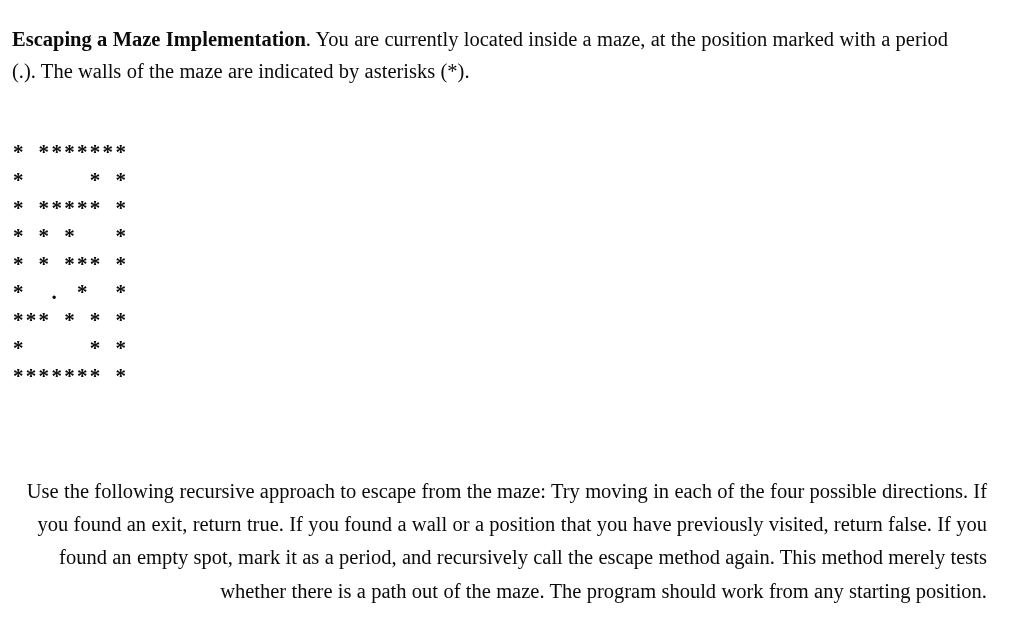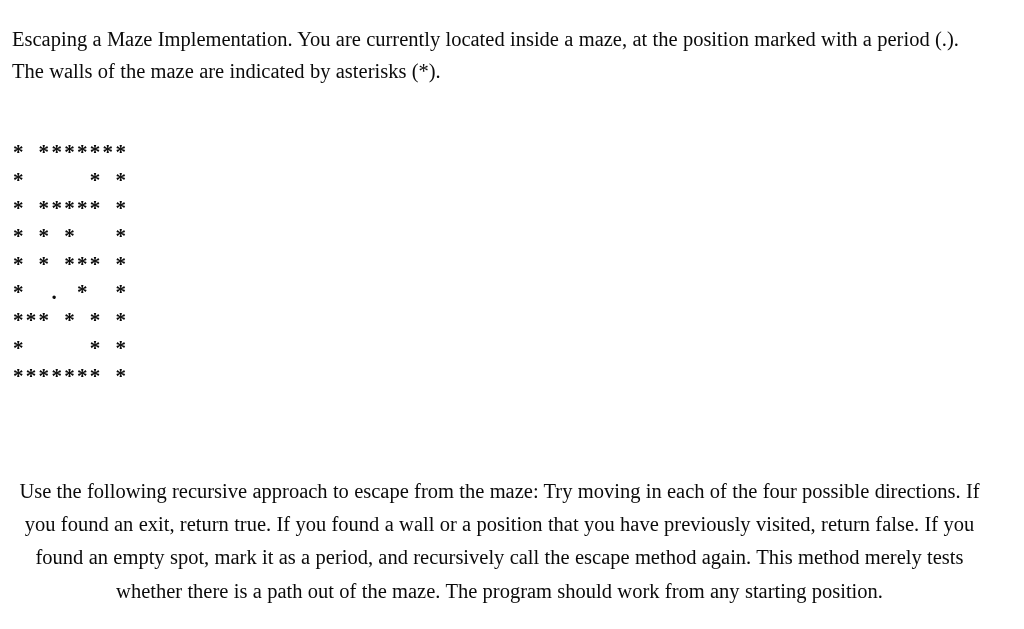--- a/index.html
+++ b/index.html
@@ -31,21 +31,21 @@
     left: 12px;
     top: 2px;
     width: 960px;
     font-size: 20.5px;
     line-height: 32px;
     text-align: left;
     letter-spacing: 0.0px;
     word-spacing: 0.2px;
   }
   .intro .lead {
-    font-weight: normal;
+    font-weight: bold;
   }
 
   
   .maze {
     position: absolute;
     left: 13px;
     top: 138px;
     font-family: "Liberation Serif", "DejaVu Serif", serif;
     font-size: 21px;
     line-height: 28px;
@@ -72,21 +72,21 @@
   }
 
   
   .body-text {
     position: absolute;
     left: 12px;
     top: 454px;
     width: 975px;
     font-size: 20.5px;
     line-height: 33.4px;
-    text-align: center;
+    text-align: right;
     word-spacing: 0.2px;
   }
 </style>
 </head>
 <body>
 
 <div class="page">
 
   <p class="intro"><span class="lead">Escaping a Maze Implementation</span><span>.</span><span>  You are currently located inside a maze, at the position marked with a period (.).  The walls of the maze are indicated by asterisks (*).</span></p>
 

